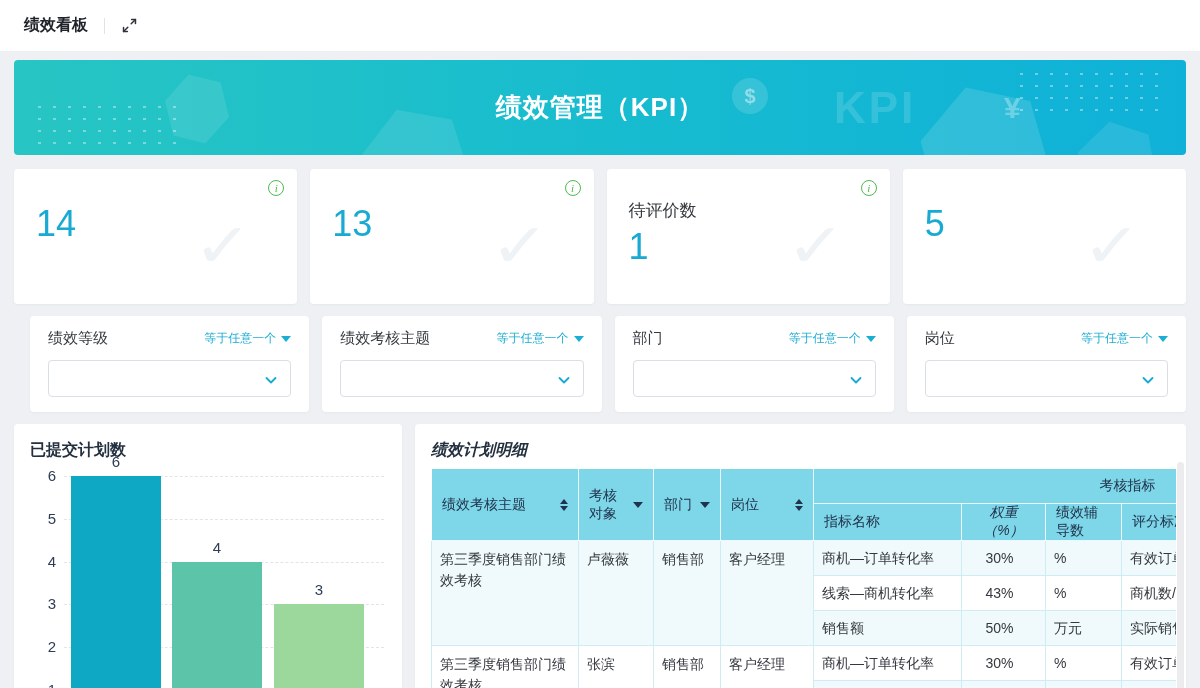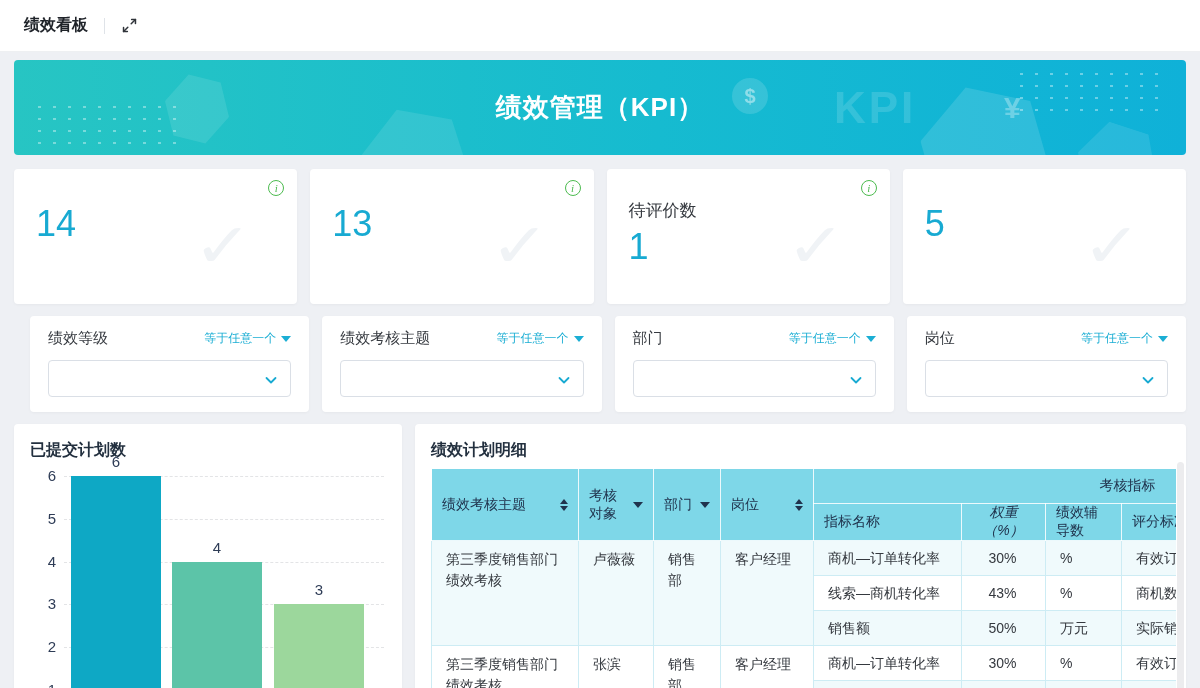--- a/index.html
+++ b/index.html
@@ -73,29 +73,29 @@
     box-shadow:0 1px 3px rgba(0,0,0,.04); height:340px; }
   .chart-plot { position:relative; height:280px; margin-top:2px; }
   .gridline { position:absolute; left:34px; right:2px; border-top:1px dashed #e3e4e6; }
   .ytick { position:absolute; left:0; width:26px; text-align:right; font-size:15px; color:#2e3c56; }
   .bar { position:absolute; bottom:-10px; }
   .bar-label { position:absolute; font-size:15px; color:#2e3c56; text-align:center; }
 
   
   .table-card { position:relative; flex:1; background:#fff; border-radius:4px;
     padding:16px 10px 0 16px; box-shadow:0 1px 3px rgba(0,0,0,.04); height:340px; overflow:hidden; }
-  .table-card .card-title { margin-bottom:7px; }
+  .table-card .card-title { margin-bottom:7px;font-style:italic; }
   .table-wrap { overflow:hidden; width:100%; }
   table { border-collapse:collapse; table-layout:fixed; width:1004px; }
   thead th { background:#7ED7E8; color:#20334d; font-weight:normal; font-size:14px;
     border:1px solid rgba(255,255,255,.85); height:35px; padding:0 10px; cursor:pointer; }
   th.th-flex .th-inner { display:flex; justify-content:space-between; align-items:center; gap:4px; text-align:left; }
   th.group-th { font-size:14px; }
   tbody td { border:1px solid #cdecf4; font-size:14px; color:#35393f; height:35px;
-    padding:6px 14px; background:#fff; line-height:21px; }
+    padding:6px 8px; background:#fff; line-height:21px; }
   tbody td.top { vertical-align:top; padding-top:8px; }
   tr.tint > td { background:#F0FAFC; }
   td.cell-tint { background:#F0FAFC !important; }
   td.num { text-align:center; padding-right:16px; }
   .sort-icon { display:inline-flex; flex-direction:column; gap:2px; align-items:center; flex-shrink:0; }
   .sort-icon i { width:0; height:0; border-left:4px solid transparent; border-right:4px solid transparent; }
   .sort-icon .up { border-bottom:5px solid #20334d; }
   .sort-icon .down { border-top:5px solid #20334d; }
   .caret-icon { width:0; height:0; border-left:5px solid transparent; border-right:5px solid transparent;
     border-top:6px solid #20334d; flex-shrink:0; }

